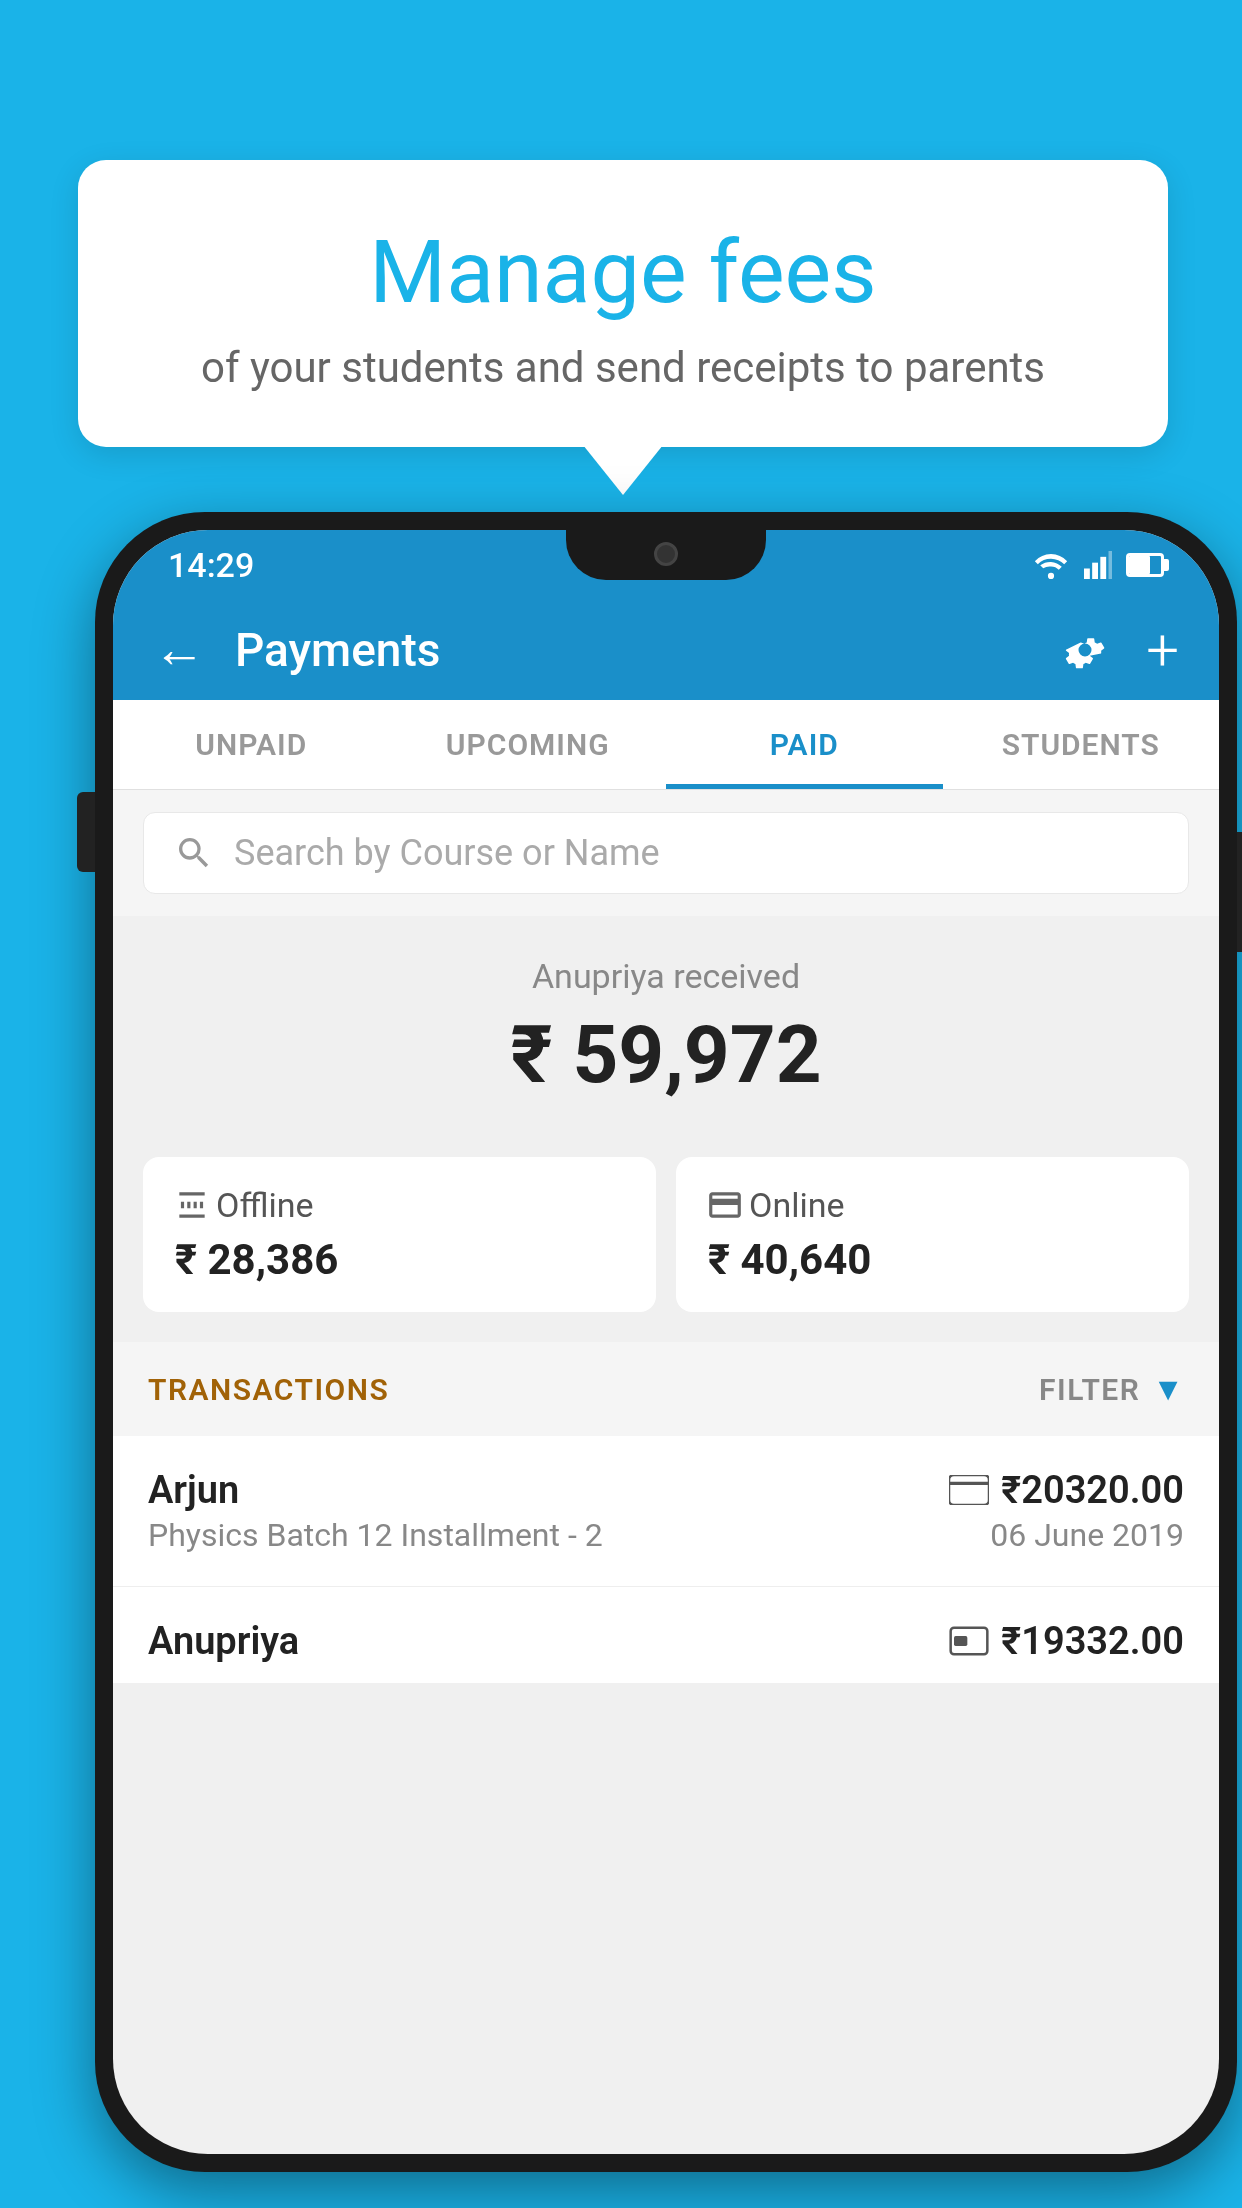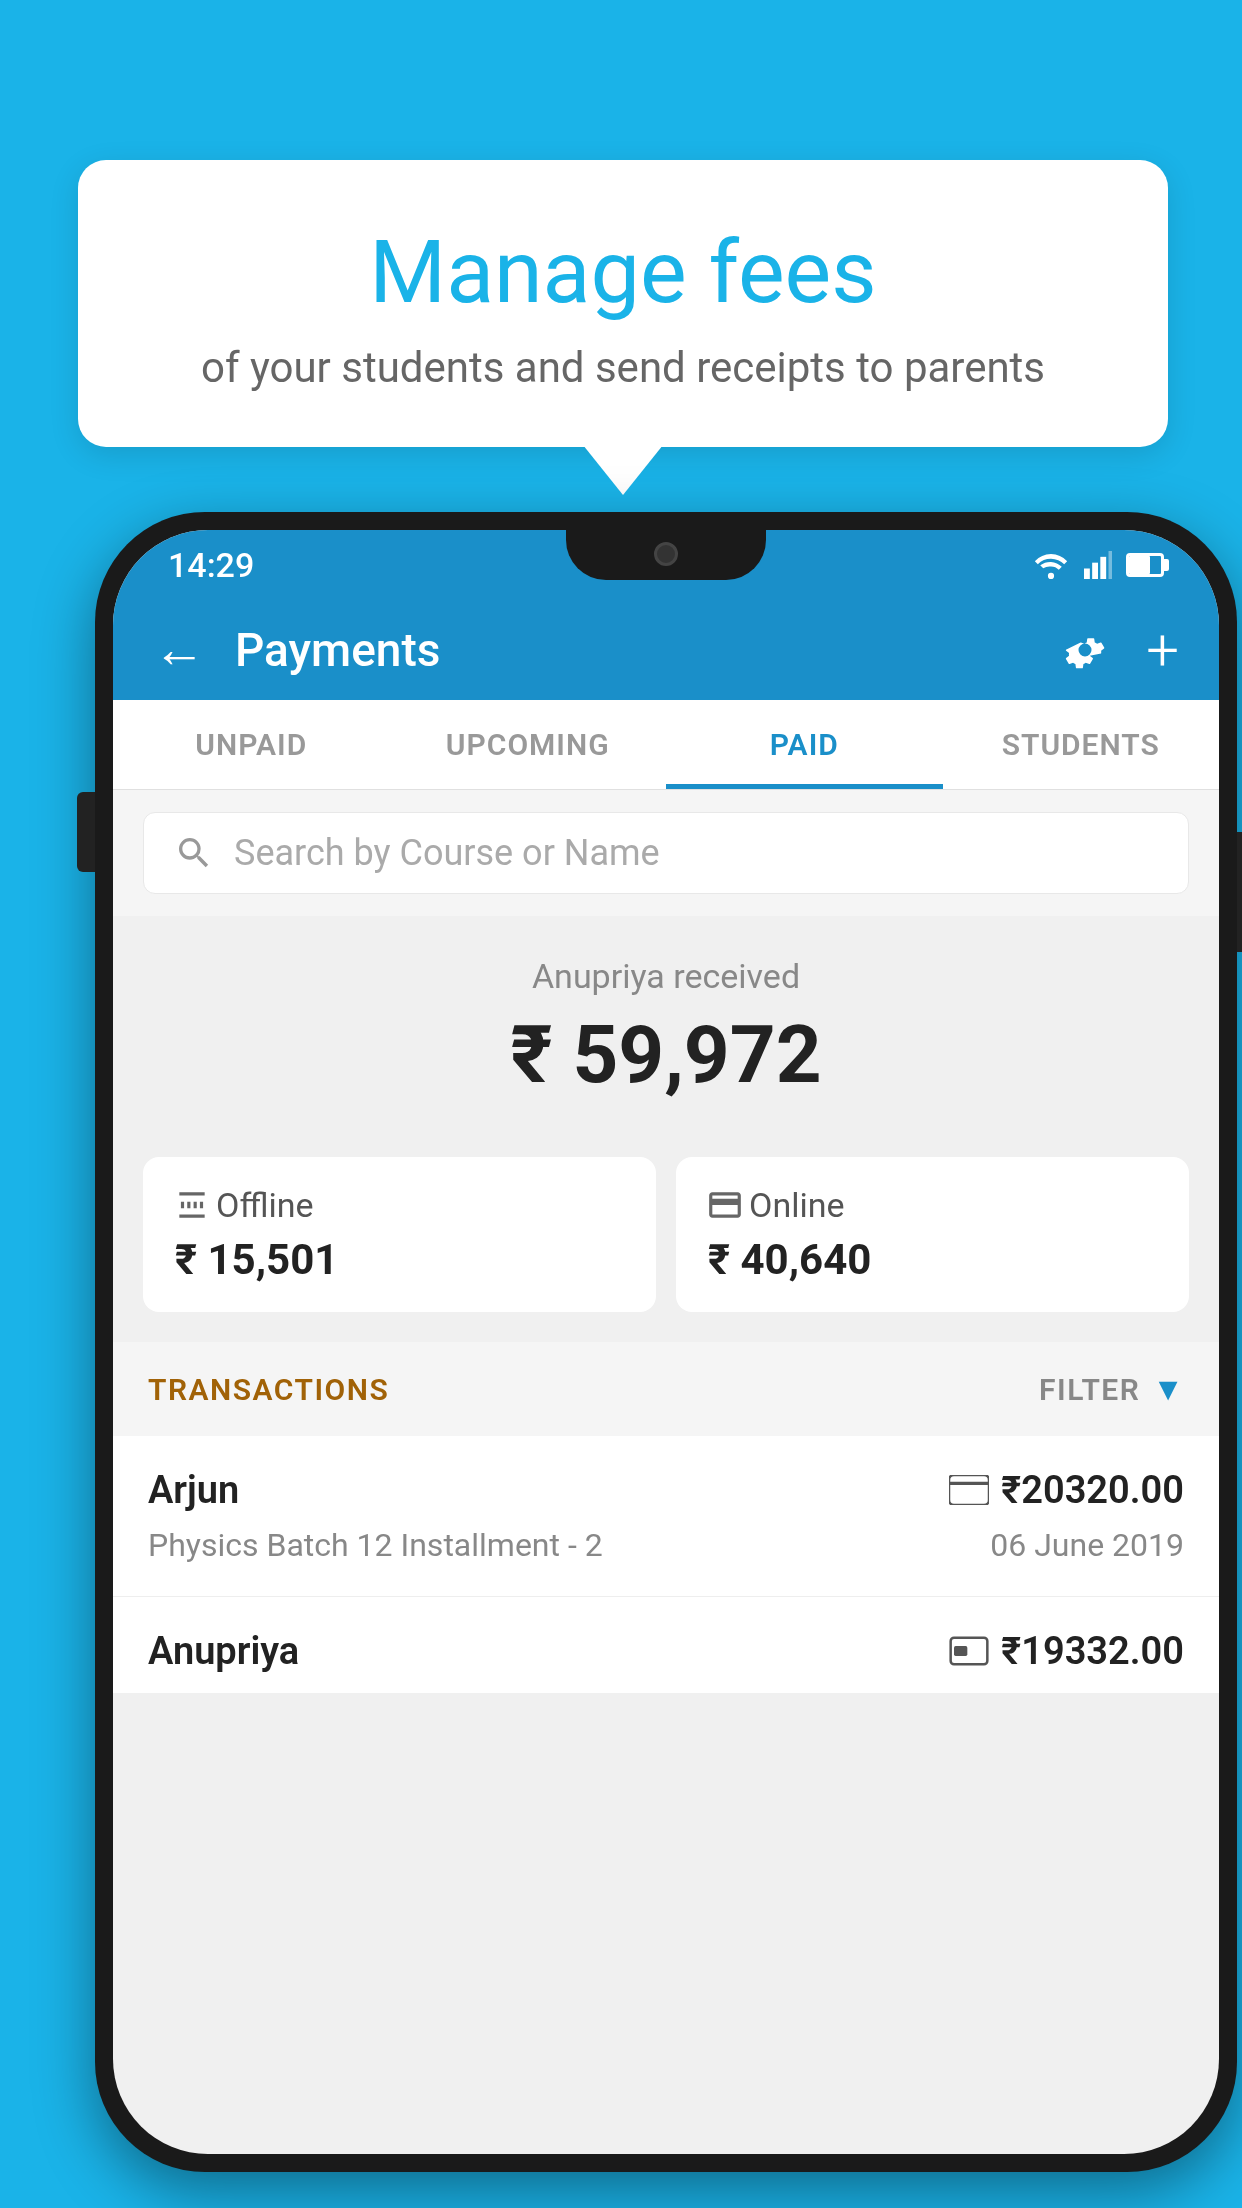--- a/index.html
+++ b/index.html
@@ -395,21 +395,21 @@
     .transaction-row {
       background: white;
       padding: 32px 35px;
       border-bottom: 1px solid #eeeeee;
     }
 
     .transaction-top {
       display: flex;
       align-items: center;
       justify-content: space-between;
-      margin-bottom: 14px;
+      margin-bottom: 4px;
     }
 
     .student-name {
       font-size: 38px;
       font-weight: 600;
       color: #222222;
     }
 
     .transaction-right {
       display: flex;
@@ -537,21 +537,21 @@
 
       <div class="payment-cards">
 
         <div class="payment-card">
           <div class="card-header">
             <svg class="card-icon-svg" viewBox="0 0 24 24">
               <path d="M4 4h16v2H4zm0 14h16v2H4zm1-8h2v4H5zm4 0h2v4H9zm4 0h2v4h-2zm4 0h2v4h-2z"></path>
             </svg>
             <span class="card-type">Offline</span>
           </div>
-          <div class="card-amount">₹ 15,501</div>
+          <div class="card-amount">₹ 28,386</div>
         </div>
 
         <div class="payment-card">
           <div class="card-header">
             <svg class="card-icon-svg" viewBox="0 0 24 24">
               <path d="M20 4H4c-1.11 0-2 .89-2 2v12c0 1.11.89 2 2 2h16c1.11 0 2-.89 2-2V6c0-1.11-.89-2-2-2zm0 14H4v-6h16v6zm0-10H4V6h16v2z"></path>
             </svg>
             <span class="card-type">Online</span>
           </div>
           <div class="card-amount">₹ 40,640</div>

